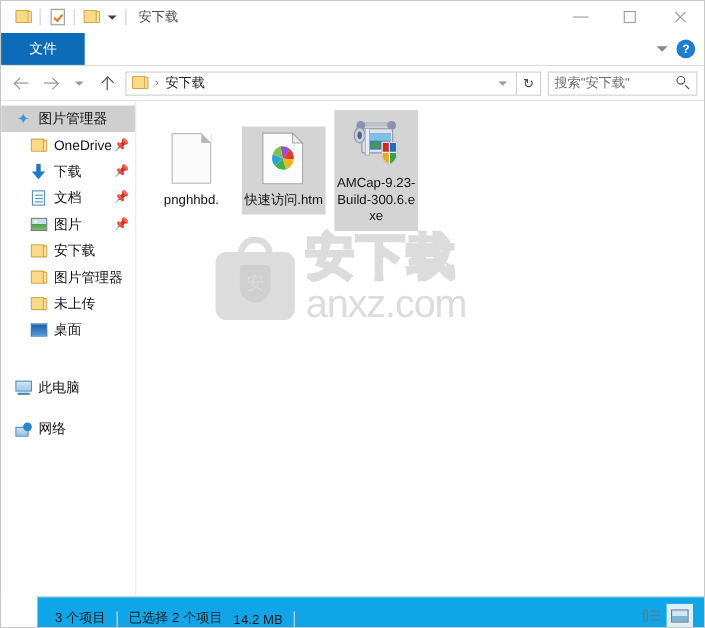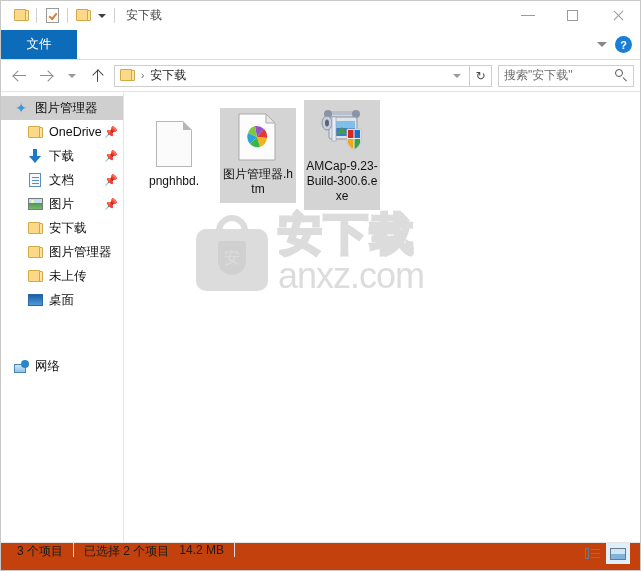--- a/index.html
+++ b/index.html
@@ -624,25 +624,26 @@
     color: #dcdcdc;
     margin-top: 2px;
     letter-spacing: -1px;
   }
 
   
   .statusbar {
     height: 27px;
     min-height: 27px;
     display: flex;
-    align-items: flex-start;
+    align-items: flex-end;
     border-top: 1px solid #e4e4e4;
-    background: #c2410c;
+    background: #0ea5e9;
     padding: 0 6px;
     position: relative;
+    margin-left: 33px;
   }
   .st-item {
     font-size: 12px;
     color: #1c1c1c;
     padding: 0 10px;
     white-space: nowrap;
   }
   .st-div {
     width: 1px; height: 14px;
     background: #dcdcdc;
@@ -851,20 +852,26 @@
             <span class="sky-ico"></span>
           </span>
         <span>桌面</span>
       </div>
 
       <div style="height:14px"></div>
 
 
       <div style="height:14px"></div>
 
+      <div class="srow">
+        <span class="sicon">
+            <span class="pc-ico"></span>
+          </span>
+        <span>此电脑</span>
+      </div>
 
       <div style="height:14px"></div>
 
       <div class="srow">
         <span class="sicon">
             <span class="net-ico"></span>
           </span>
         <span>网络</span>
       </div>
     </div>
@@ -888,21 +895,21 @@
               <g transform="translate(19,24)">
                 <path d="M0 0 L-2 -11 A11 11 0 0 1 7 -8 Z" fill="#9b4fd0"></path>
                 <path d="M0 0 L7 -8 A11 11 0 0 1 10 1 Z" fill="#e03b2e"></path>
                 <path d="M0 0 L10 1 A11 11 0 0 1 3 10 Z" fill="#f0b323"></path>
                 <path d="M0 0 L3 10 A11 11 0 0 1 -7 7 Z" fill="#3bb54a"></path>
                 <path d="M0 0 L-7 7 A11 11 0 0 1 -9 -4 Z" fill="#2aa3d8"></path>
                 <path d="M0 0 L-9 -4 A11 11 0 0 1 -2 -11 Z" fill="#7ec63f"></path>
               </g>
             </svg>
           </div>
-          <div class="fname">图片管理器.htm</div>
+          <div class="fname">快速访问.htm</div>
         </div>
 
         <div class="file selected">
           <div class="thumb">
             <svg width="46" height="44" viewBox="0 0 46 44">
               <rect x="8" y="4" width="30" height="4" rx="2" fill="#b9bfcc"></rect>
               <circle cx="9" cy="7" r="4" fill="#8b93a6"></circle>
               <circle cx="37" cy="7" r="4" fill="#8b93a6"></circle>
               <rect x="10" y="10" width="28" height="22" rx="2" fill="#dfe3ec" stroke="#8b93a6" stroke-width="1"></rect>
               <rect x="16" y="14" width="20" height="15" fill="#3b7fbf"></rect>

